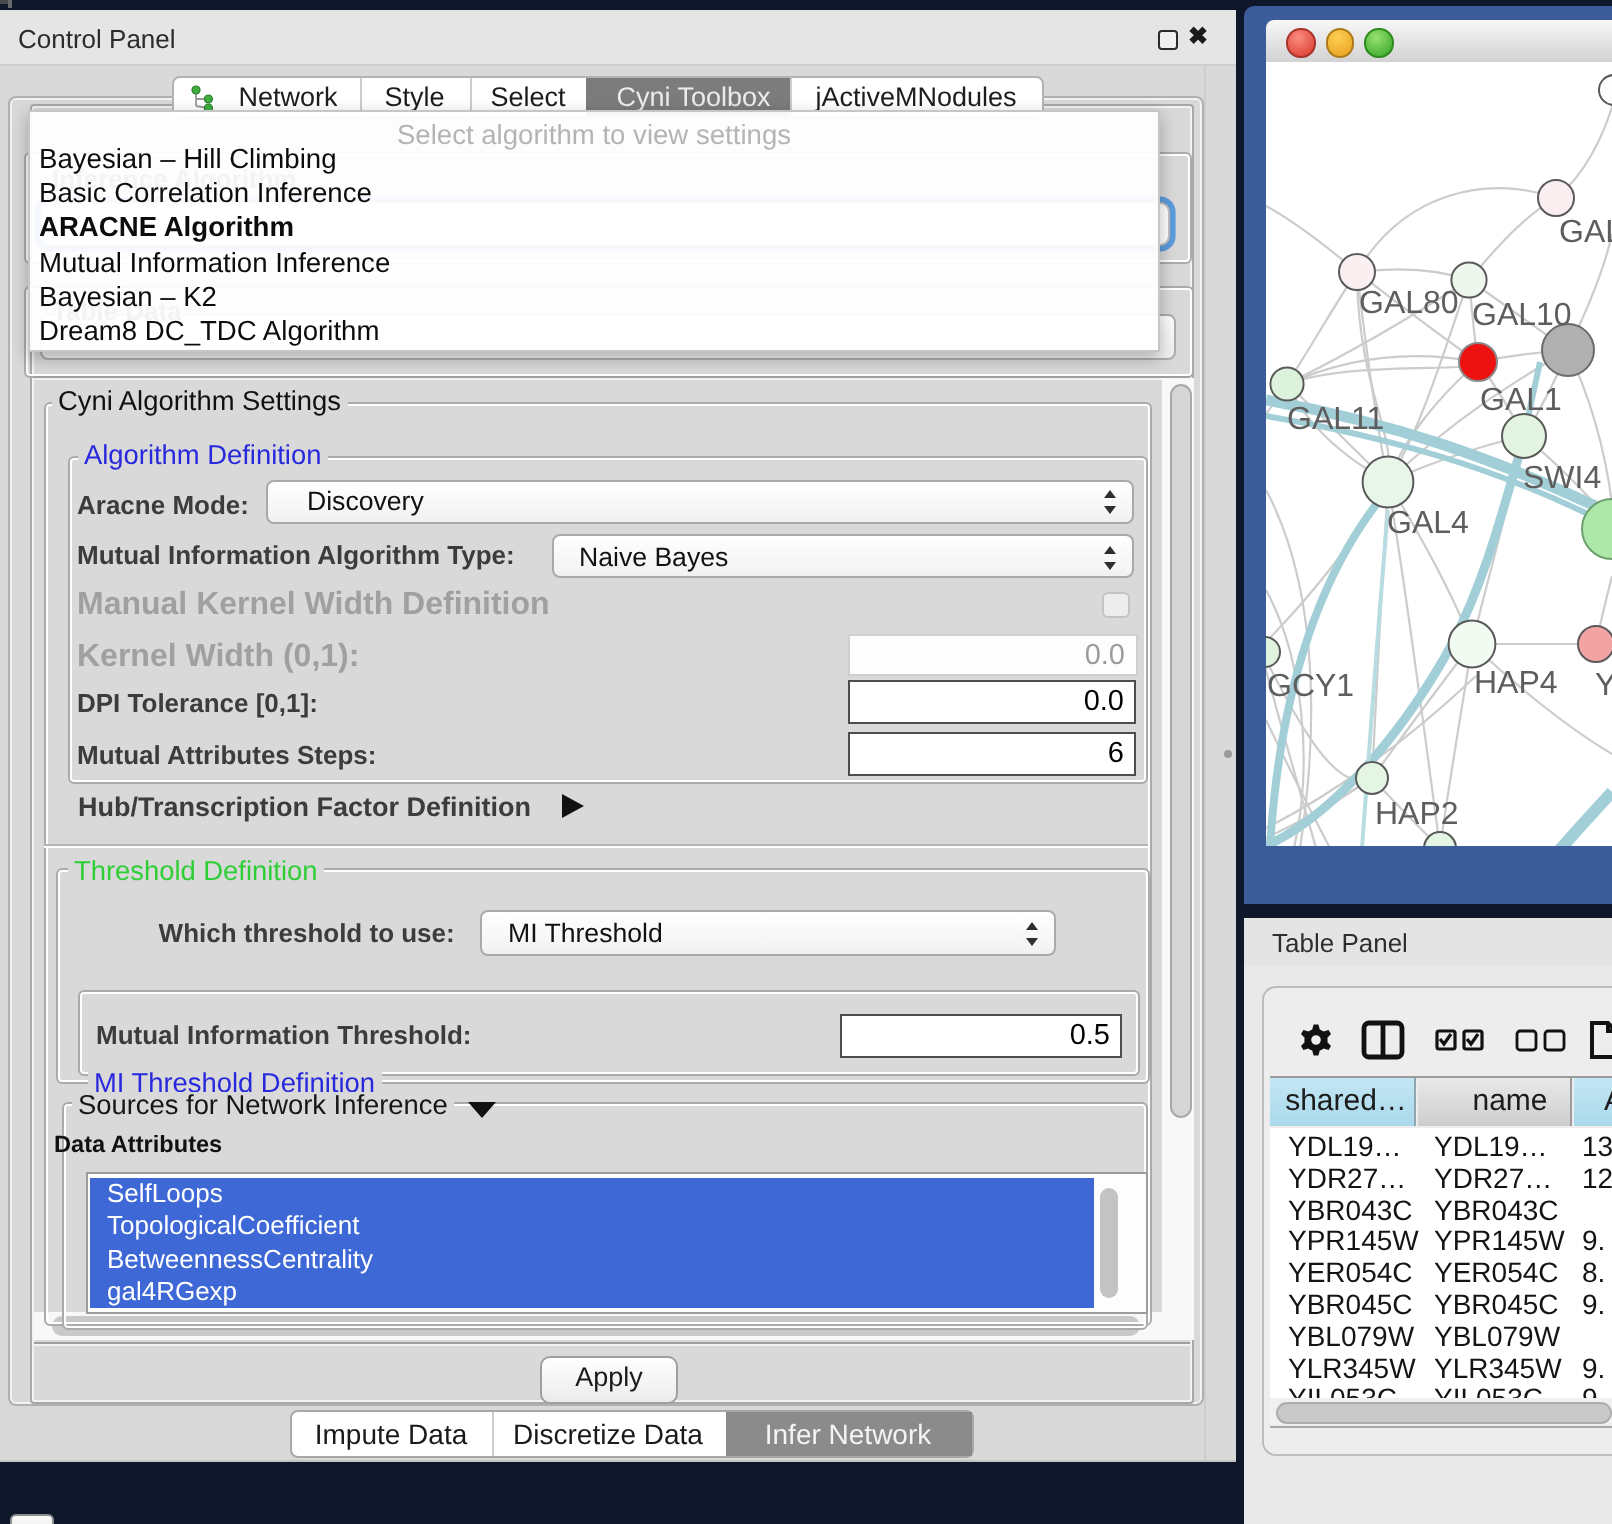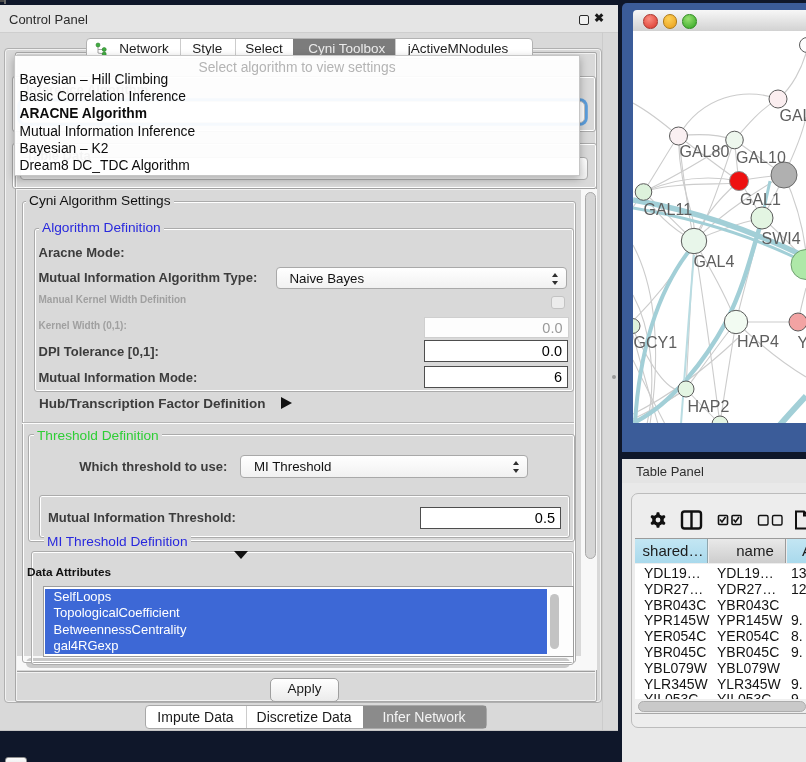--- a/index.html
+++ b/index.html
@@ -6,31 +6,31 @@
 body{font-family:"Liberation Sans",sans-serif;}
 #page{position:relative;width:806px;height:762px;background:#0f172a;overflow:hidden;}
 .abs{position:absolute;}
 
 #dock{left:0;top:5px;width:618px;height:725px;background:#d9d9d9;border-bottom:1px solid #c4c4c4;}
 #dock-title{left:0;top:0;width:618px;height:27px;background:#e5e5e5;border-bottom:1px solid #cecece;}
 #dock-title .t{position:absolute;left:9px;top:7px;font-size:13px;color:#2b2b2b;}
 #btn-float{left:579px;top:10px;width:8px;height:8px;border:1.6px solid #2a2a2a;border-radius:2px;background:#f0f0f0;}
 #btn-close{left:594px;top:6px;font-size:12px;font-weight:bold;color:#1a1a1a;}
 
-#tabstrip{left:86px;top:32.5px;width:434px;height:19px;background:#fff;border:1px solid #b3b3b3;border-radius:4px;font-size:13.5px;color:#1d1d1d;padding-left:11px;}
+#tabstrip{left:86px;top:32.5px;width:434px;height:19px;background:#fff;border:1px solid #b3b3b3;border-radius:4px;font-size:13.5px;color:#1d1d1d;}
 .tabseg{position:absolute;top:0;height:19px;line-height:19px;text-align:center;}
 .tabsep{position:absolute;top:0px;width:1px;height:19px;background:#cccccc;}
 #tab-active{position:absolute;left:205.8px;top:0;width:103px;height:19px;background:#7c7c7c;color:#ececec;line-height:19px;text-align:center;text-indent:5px;}
 
 #pane{left:4px;top:43px;width:596px;height:653px;border:1px solid #b0b0b0;border-radius:4px;box-shadow:inset 0 0 0 1px #f2f2f2;background:#d9d9d9;}
 #ipane{left:15px;top:47px;width:580px;height:647.5px;border:1px solid #a8a8a8;border-radius:2px;box-shadow:inset 0 0 0 1px #f2f2f2;background:#d9d9d9;}
 .etched{border:1px solid #ababab;border-radius:3px;box-shadow:inset 0 0 0 1px #ffffff;}
 .grouptitle{position:absolute;background:#d9d9d9;padding:0 3px;font-size:13.7px;line-height:14px;}
 .lbl{position:absolute;font-size:13px;font-weight:bold;color:#3c3c3c;}
-.lblgray{position:absolute;font-size:10px;font-weight:bold;color:#a0a0a0;}
+.lblgray{position:absolute;font-size:16px;font-weight:bold;color:#a0a0a0;}
 .combo{position:absolute;background:linear-gradient(#ffffff,#f1f1f1);border:1px solid #a9a9a9;border-radius:4px;font-size:13.3px;color:#111;}
 .combo .ct{position:absolute;left:13px;top:2.5px;}
 .stepper{position:absolute;right:8px;top:4.5px;width:6px;height:12px;}
 .stepper .up{position:absolute;left:0;top:0;width:0;height:0;border-left:3px solid transparent;border-right:3px solid transparent;border-bottom:4px solid #2e2e2e;}
 .stepper .dn{position:absolute;left:0;bottom:0;width:0;height:0;border-left:3px solid transparent;border-right:3px solid transparent;border-top:4px solid #2e2e2e;}
 .tfield{position:absolute;background:#fff;border:1.2px solid #4e4e4e;font-size:14.5px;color:#000;text-align:right;}
 .tfield .v{position:absolute;right:5px;top:2px;}
 
 .sbtrack{position:absolute;background:#f5f5f5;}
 .sbthumb{position:absolute;background:#d4d4d4;border:1px solid #9d9d9d;border-radius:6px;}
@@ -107,20 +107,27 @@
     <div class="sbtrack" style="left:16.5px;top:650.5px;width:580px;height:14px;background:#f8f8f8;"></div>
     <div class="sbthumb" style="left:26px;top:653px;width:544px;height:10px;background:#c9c9c9;border:none;"></div>
 
     <div class="abs etched" style="left:22.3px;top:195.7px;width:551.5px;height:460px;border-radius:3px;"></div>
     <div class="grouptitle" style="left:26px;top:189px;color:#111;">Cyni Algorithm Settings</div>
 
     <div class="abs etched" style="left:33.7px;top:222.5px;width:538.3px;height:162.5px;"></div>
     <div class="grouptitle" style="left:39px;top:215.8px;color:#2828dd;">Algorithm Definition</div>
 
     <div class="lbl" style="left:38.5px;top:239.5px;">Aracne Mode:</div>
+    <div class="combo" style="left:132.5px;top:234.5px;width:432.5px;height:20.5px;">
+        <span class="ct" style="left:20px;">Discovery</span>
+      <div class="stepper">
+          <div class="up"></div>
+          <div class="dn"></div>
+        </div>
+      </div>
 
     <div class="lbl" style="left:38.5px;top:264.5px;">Mutual Information Algorithm Type:</div>
     <div class="combo" style="left:275.5px;top:262px;width:289.5px;height:20px;">
         <span class="ct">Naive Bayes</span>
       <div class="stepper">
           <div class="up"></div>
           <div class="dn"></div>
         </div>
       </div>
 
@@ -130,21 +137,21 @@
     <div class="lblgray" style="left:38.5px;top:314.5px;">Kernel Width (0,1):</div>
     <div class="abs" style="left:423.5px;top:311.5px;width:143px;height:19px;background:#fdfdfd;border:1px solid #cfcfcf;font-size:14.5px;color:#9a9a9a;">
         <span style="position:absolute;right:5px;top:2px;">0.0</span>
       </div>
 
     <div class="lbl" style="left:38.5px;top:339px;">DPI Tolerance [0,1]:</div>
     <div class="tfield" style="left:423.5px;top:335px;width:142.5px;height:20px;">
         <span class="v">0.0</span>
       </div>
 
-    <div class="lbl" style="left:38.5px;top:364.5px;">Mutual Information Mode:</div>
+    <div class="lbl" style="left:38.5px;top:364.5px;">Mutual Attributes Steps:</div>
     <div class="tfield" style="left:423.5px;top:361px;width:142.5px;height:19.5px;">
         <span class="v">6</span>
       </div>
 
     <div class="lbl" style="left:39px;top:390.5px;font-size:13.5px;">Hub/Transcription Factor Definition</div>
     <div class="abs" style="left:280.5px;top:392px;width:0;height:0;border-top:6px solid transparent;border-bottom:6px solid transparent;border-left:11px solid #111;"></div>
 
     <div class="abs" style="left:22.3px;top:416.5px;width:551.5px;height:1px;background:#b5b5b5;border-bottom:1px solid #fdfdfd;"></div>
 
     <div class="abs etched" style="left:28px;top:429px;width:544.5px;height:105.5px;"></div>
@@ -161,20 +168,21 @@
 
     <div class="abs etched" style="left:38.6px;top:490px;width:529.4px;height:40.5px;"></div>
     <div class="grouptitle" style="left:44px;top:483.3px;color:#2828dd;margin-top:47px;">MI Threshold Definition</div>
 
     <div class="lbl" style="left:48px;top:505px;">Mutual Information Threshold:</div>
     <div class="tfield" style="left:419.5px;top:502px;width:139.5px;height:19.5px;">
         <span class="v">0.5</span>
       </div>
 
     <div class="abs etched" style="left:31px;top:546.3px;width:541px;height:112px;"></div>
+    <div class="grouptitle" style="left:36px;top:540.5px;color:#161616;font-weight:normal;">Sources for Network Inference</div>
     <div class="abs" style="left:234px;top:546px;width:0;height:0;border-left:7px solid transparent;border-right:7px solid transparent;border-top:8px solid #111;"></div>
 
     <div class="lbl" style="left:27px;top:559.5px;color:#111;font-size:11.8px;">Data Attributes</div>
 
     <div id="attrlist" class="abs">
       <div class="litem" style="top:18.8px;">TopologicalCoefficient</div>
       <div class="litem" style="top:2.5px;">SelfLoops</div>
       <div class="litem" style="top:35.1px;">BetweennessCentrality</div>
       <div class="litem" style="top:51.4px;">gal4RGexp</div>
       <div style="position:absolute;left:503.5px;top:0;width:25px;height:69px;background:#fdfdfd;"></div>

